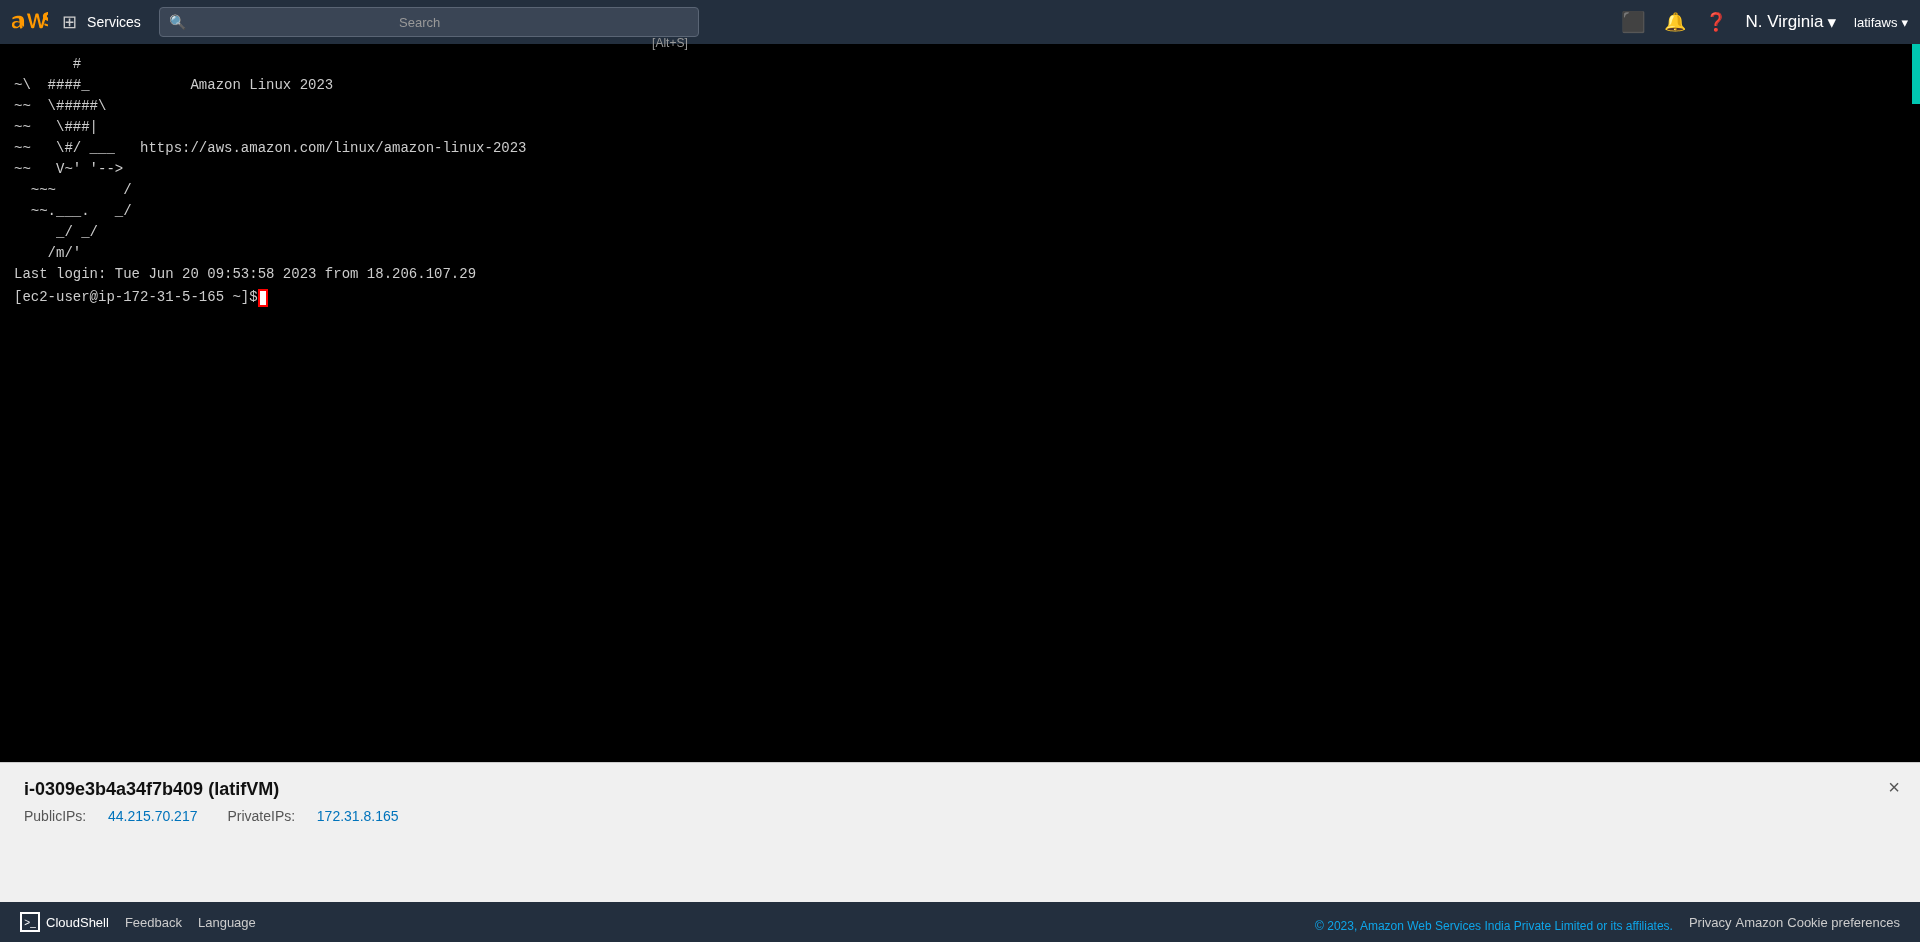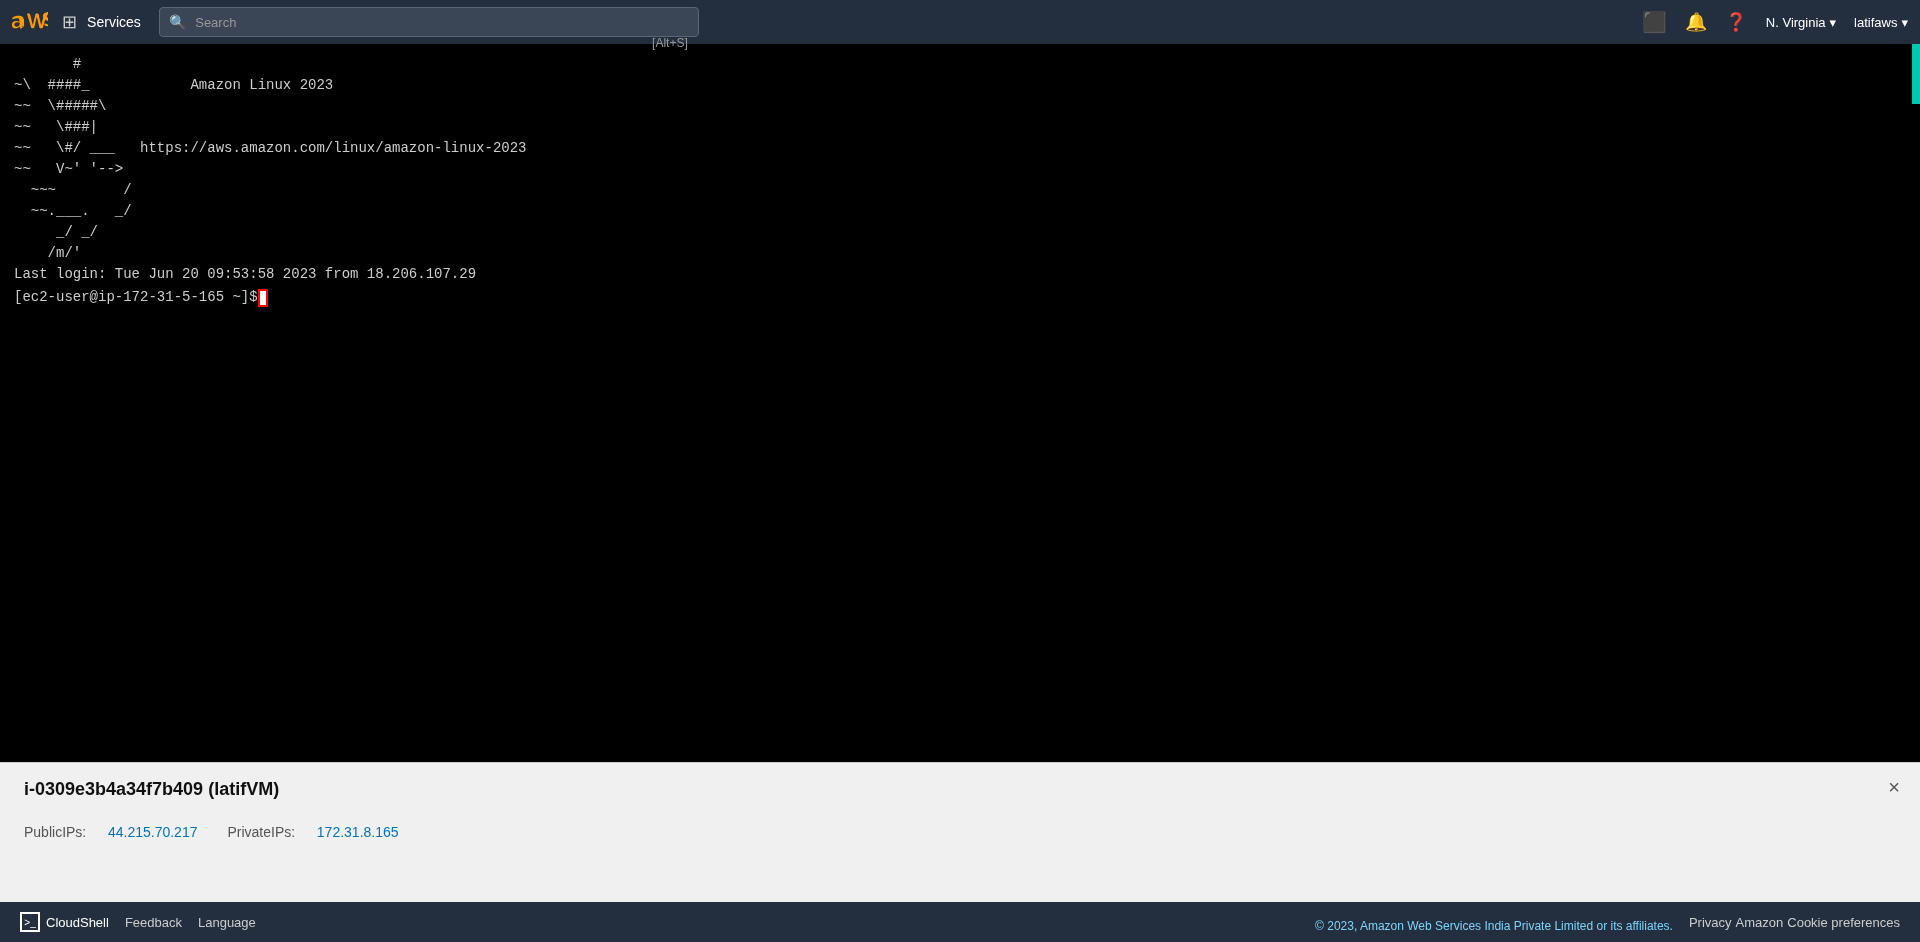--- a/index.html
+++ b/index.html
@@ -49,20 +49,21 @@
       height: 30px;
       margin-left: 8px;
     }
     .search-bar input {
       background: transparent;
       border: none;
       outline: none;
       color: #e5e5e5;
       font-size: 13px;
       flex: 1;
+      text-align: center;
     }
     .search-bar input::placeholder { color: #999; }
     .search-shortcut {
       color: #999;
       font-size: 12px;
       margin-top: 41px;
     }
     .nav-spacer { flex: 1; }
     .nav-icons {
       display: flex;
@@ -70,21 +71,21 @@
       gap: 18px;
       color: #ccc;
     }
     .nav-icon {
       font-size: 18px;
       cursor: pointer;
       color: #ccc;
     }
     .nav-region {
       color: #fff;
-      font-size: 13px;
+      font-size: 17px;
       cursor: pointer;
       display: flex;
       align-items: center;
       gap: 4px;
     }
     .nav-user {
       color: #fff;
       font-size: 13px;
       cursor: pointer;
       display: flex;
@@ -145,21 +146,21 @@
       cursor: pointer;
       color: #555;
       background: none;
       border: none;
       line-height: 1;
     }
     .instance-title {
       font-size: 18px;
       font-weight: 600;
       color: #111;
-      margin-bottom: 24px;
+      margin-bottom: 8px;
     }
     .instance-details {
       font-size: 14px;
       color: #333;
       display: flex;
       gap: 30px;
     }
     .instance-detail-item span.label { color: #555; }
     .instance-detail-item span.value { color: #0073bb; margin-left: 10px; }
 
@@ -190,21 +191,21 @@
       color: #fff;
     }
     .footer-link {
       color: #ccc;
       font-size: 13px;
       cursor: pointer;
       text-decoration: none;
     }
     .footer-spacer { flex: 1; }
     .footer-copyright {
-      color: #7dd3fc;
+      color: #0ea5e9;
       font-size: 12px;
       margin-top: 8px;
     }
     .footer-legal {
       display: flex;
       gap: 4px;
     }
     .footer-legal a {
       color: #ccc;
       font-size: 13px;

